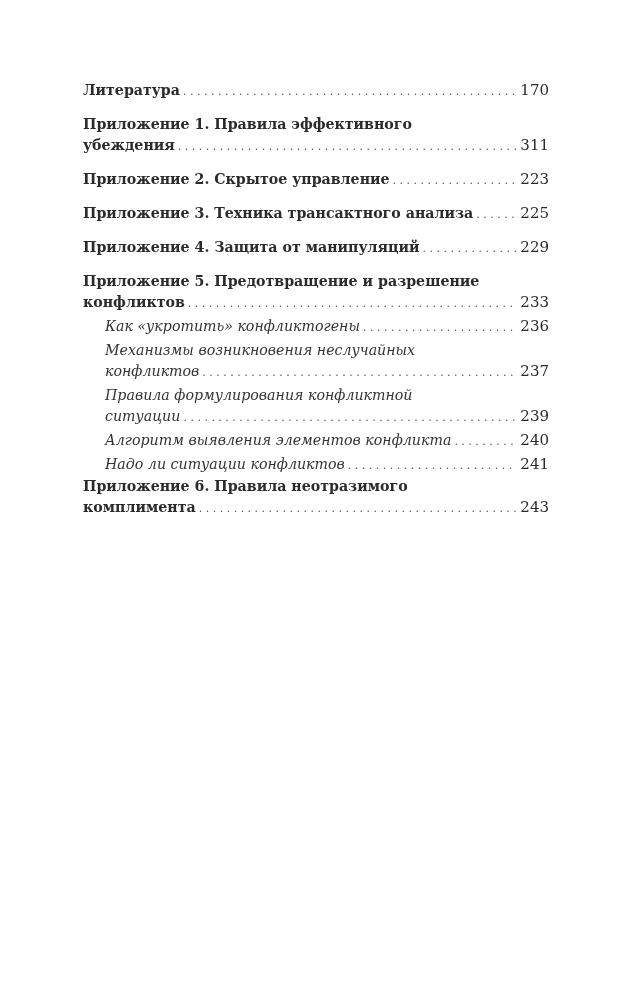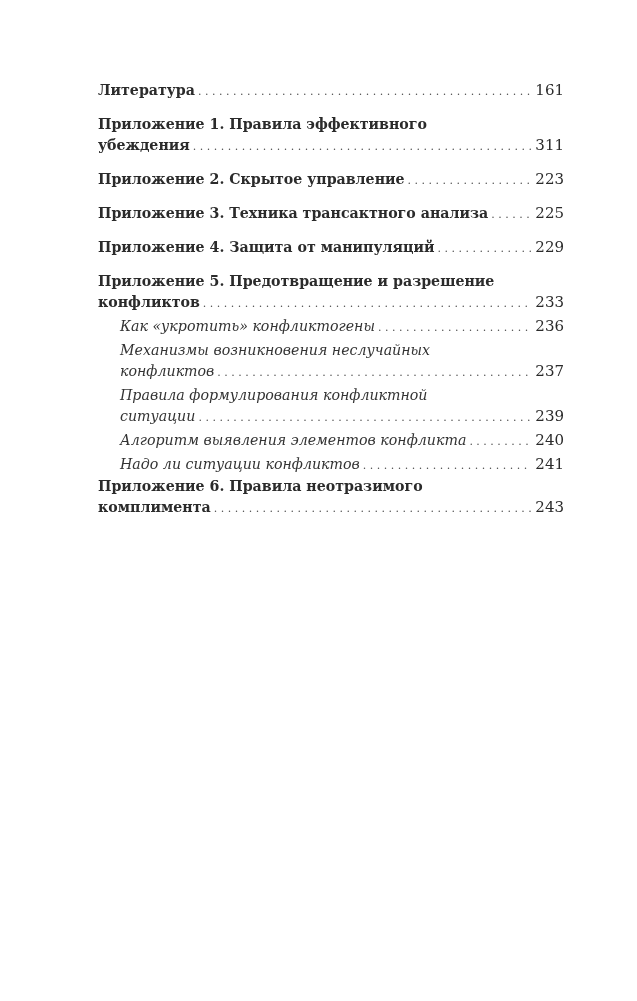--- a/index.html
+++ b/index.html
@@ -6,21 +6,21 @@
   body {
     width: 637px; height: 1001px;
     background: #ffffff;
     font-family: "DejaVu Serif", "Liberation Serif", serif;
     color: #2b2b2b;
     position: relative;
     overflow: hidden;
   }
   .toc {
     position: absolute;
-    left: 98px;
+    left: 83px;
     top: 80px;
     width: 466px;
   }
   .entry { position: relative; }
   .entry.main {
     font-weight: bold;
     font-size: 14.2px;
     line-height: 21px;
     margin-bottom: 12px;
   }
@@ -66,21 +66,21 @@
 </style>
 </head>
 <body>
 
 <div class="toc">
 
   <div class="entry main">
     <div class="last-line">
       <span class="title-text">Литература</span>
       <span class="leader"></span>
-      <span class="page">161</span>
+      <span class="page">170</span>
     </div>
   </div>
 
   <div class="entry main">
     <span class="line">Приложение 1. Правила эффективного</span>
     <div class="last-line">
       <span class="title-text">убеждения</span>
       <span class="leader"></span>
       <span class="page">311</span>
     </div>

